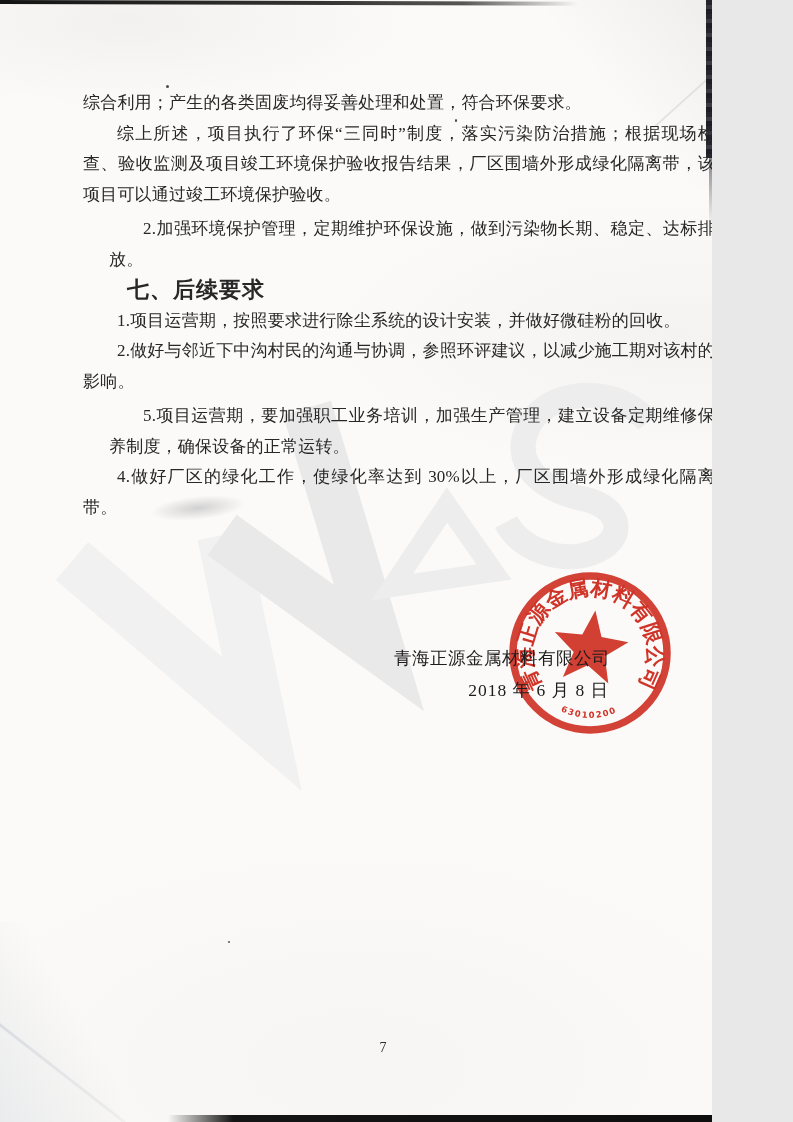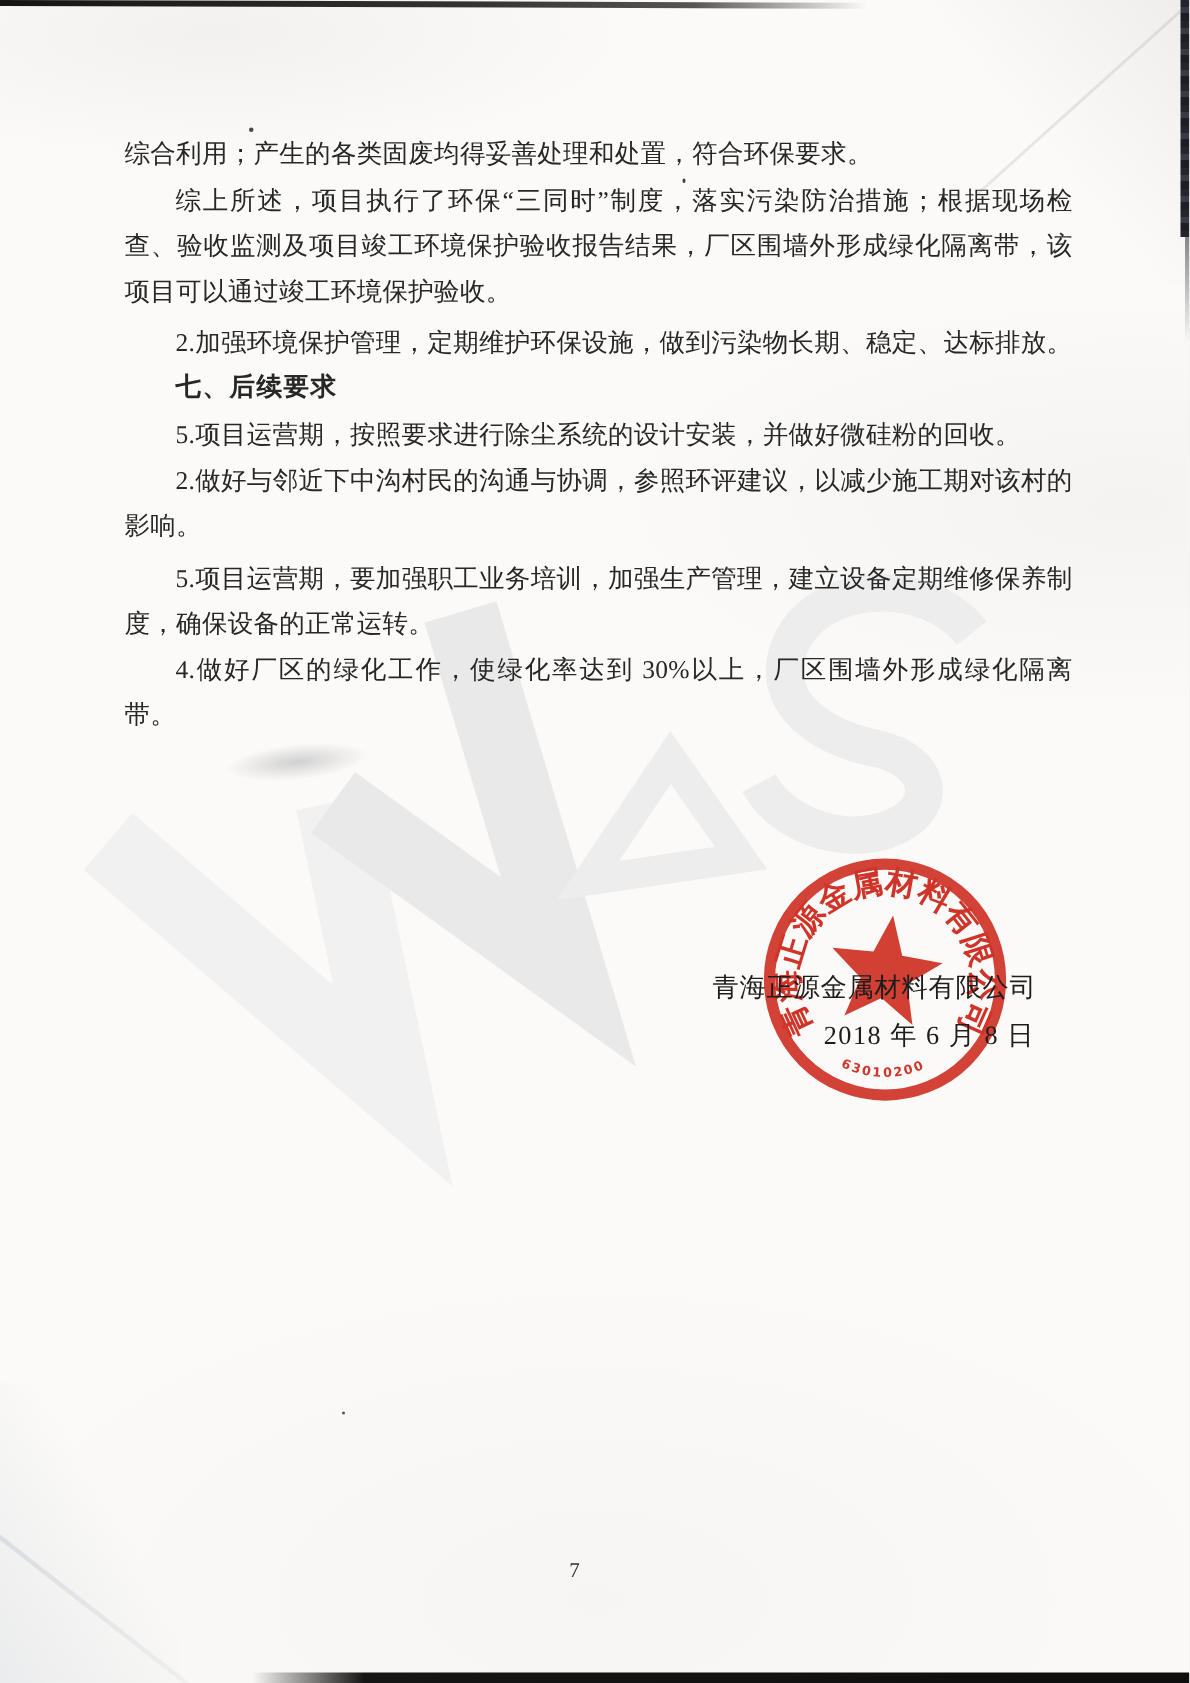--- a/index.html
+++ b/index.html
@@ -1,18 +1,18 @@
 <!DOCTYPE html>
 <html><head>
 <meta charset="utf-8">
 <style>
   html,body{margin:0;padding:0;}
   body{width:793px;height:1122px;overflow:hidden;background:#e8e8e8;}
   .page{
-    position:relative;width:793px;height:1122px;overflow:hidden;
+    position:relative;width:712px;height:1122px;overflow:hidden;
     background:
       radial-gradient(ellipse 400px 120px at 18% 2%, rgba(160,160,165,0.10), transparent 70%),
       radial-gradient(ellipse 500px 200px at 95% 30%, rgba(150,150,155,0.07), transparent 70%),
       radial-gradient(ellipse 600px 300px at 50% 95%, rgba(170,170,175,0.06), transparent 75%),
       #fbfaf8;
     font-family:"Liberation Serif","DejaVu Serif",serif;
   }
   
   .top-edge-line{position:absolute;left:0;top:0;width:578px;height:4px;
     background:linear-gradient(to right,#141414,#333 55%,#555 80%,rgba(85,85,85,0));
@@ -39,23 +39,23 @@
   .corner-shade-bl{position:absolute;left:0;bottom:0;width:120px;height:200px;
     background:linear-gradient(60deg,rgba(120,135,160,0.12),transparent 60%);}
   
   .watermark-svg{position:absolute;left:0;top:0;width:793px;height:1122px;z-index:1;}
   
   .doc-text{position:absolute;left:83px;top:88px;width:632px;z-index:2;
     font-size:17px;line-height:30.5px;color:#272727;text-align:justify;
     letter-spacing:0.2px;}
   .doc-text p{margin:0;}
   .doc-text p.indent{text-indent:2em;}
-  .doc-text p.sp{margin-top:4px;}
-  .doc-text p.heading{font-weight:bold;font-family:Liberation Mono, monospace;
-    font-size:17px;letter-spacing:1px;}
+  .doc-text p.sp{margin-top:4px;margin-left:26px;}
+  .doc-text p.heading{font-weight:bold;font-family:Liberation Serif, serif;
+    font-size:22px;letter-spacing:1px;}
   
   .stamp-svg{position:absolute;left:504px;top:565px;width:172px;height:174px;z-index:3;opacity:0.95;}
   .stamp-arc-text{font-family:"Liberation Serif","DejaVu Serif",serif;font-weight:bold;
     font-size:21px;fill:#ce291c;}
   .stamp-serial-text{font-family:"DejaVu Sans","Liberation Sans",sans-serif;font-weight:bold;
     font-size:8.5px;letter-spacing:1.4px;fill:#cf2a1d;}
   
   .sig-company{position:absolute;right:102px;top:646px;z-index:4;
     font-size:17.5px;color:#1d1d1d;letter-spacing:0.5px;white-space:nowrap;}
   .sig-date{position:absolute;right:103px;top:678px;z-index:4;
@@ -90,21 +90,21 @@
     <polygon points="447,505 392,587 494,572" fill="none" stroke="#ededed" stroke-width="20" stroke-linejoin="miter"></polygon>
 
     <path d="M 648 422 C 616 382 542 388 526 432 C 512 470 550 492 584 499 C 622 507 628 540 592 553 C 560 564 520 549 506 522" fill="none" stroke="#ededed" stroke-width="25" stroke-linecap="butt"></path>
   </svg>
 
   <div class="doc-text">
     <p>综合利用；产生的各类固废均得妥善处理和处置，符合环保要求。</p>
     <p class="indent">综上所述，项目执行了环保“三同时”制度，落实污染防治措施；根据现场检查、验收监测及项目竣工环境保护验收报告结果，厂区围墙外形成绿化隔离带，该项目可以通过竣工环境保护验收。</p>
     <p class="indent sp">2.加强环境保护管理，定期维护环保设施，做到污染物长期、稳定、达标排放。</p>
     <p class="indent heading">七、后续要求</p>
-    <p class="indent">5.项目运营期，按照要求进行除尘系统的设计安装，并做好微硅粉的回收。</p>
+    <p class="indent">1.项目运营期，按照要求进行除尘系统的设计安装，并做好微硅粉的回收。</p>
     <p class="indent">2.做好与邻近下中沟村民的沟通与协调，参照环评建议，以减少施工期对该村的影响。</p>
     <p class="indent sp">5.项目运营期，要加强职工业务培训，加强生产管理，建立设备定期维修保养制度，确保设备的正常运转。</p>
     <p class="indent">4.做好厂区的绿化工作，使绿化率达到 30%以上，厂区围墙外形成绿化隔离带。</p>
   </div>
 
   <svg class="stamp-svg" viewBox="0 0 172 174">
     <defs>
       <path id="arcPath" d="M 38.5 121.3 A 58 58 0 1 1 133.5 121.3" fill="none"></path>
       <path id="serialPath" d="M 56.5 145.9 A 65 65 0 0 0 115.5 145.9" fill="none"></path>
     </defs>

